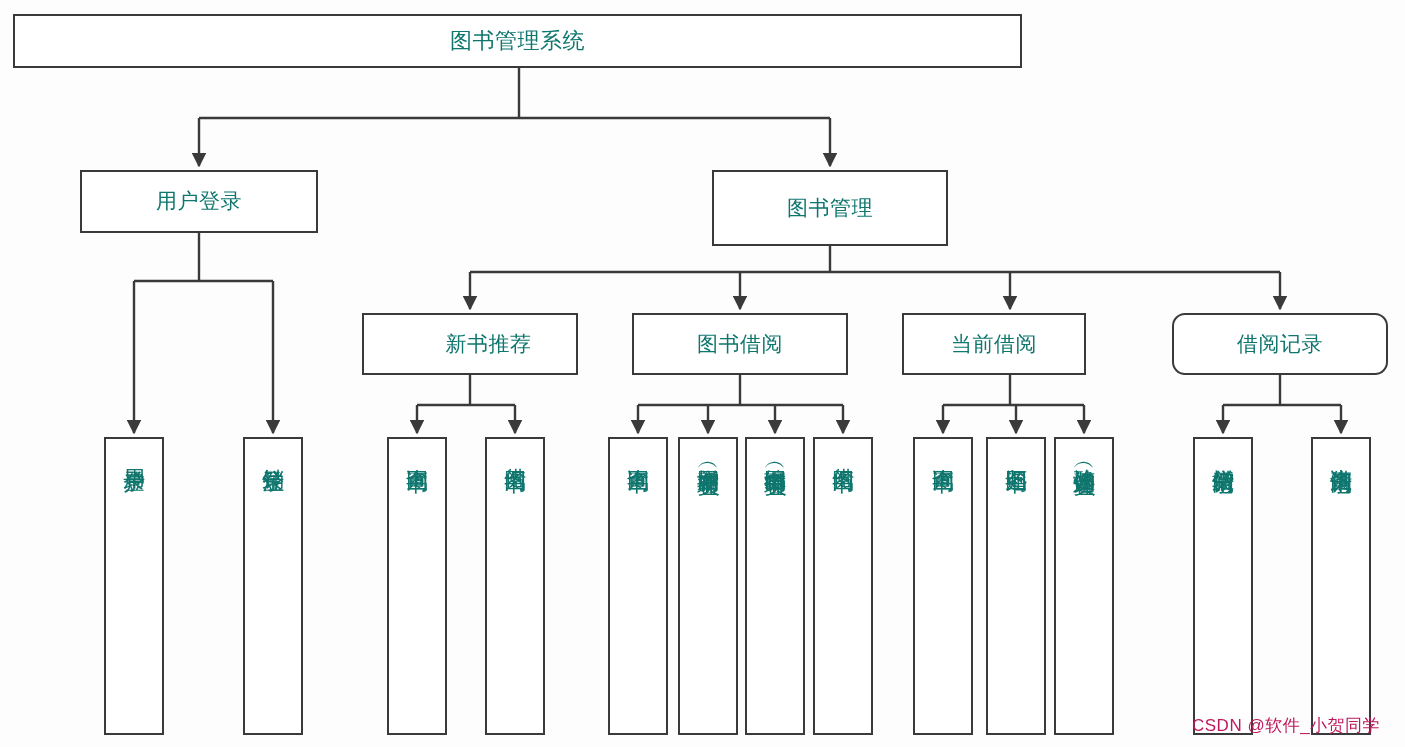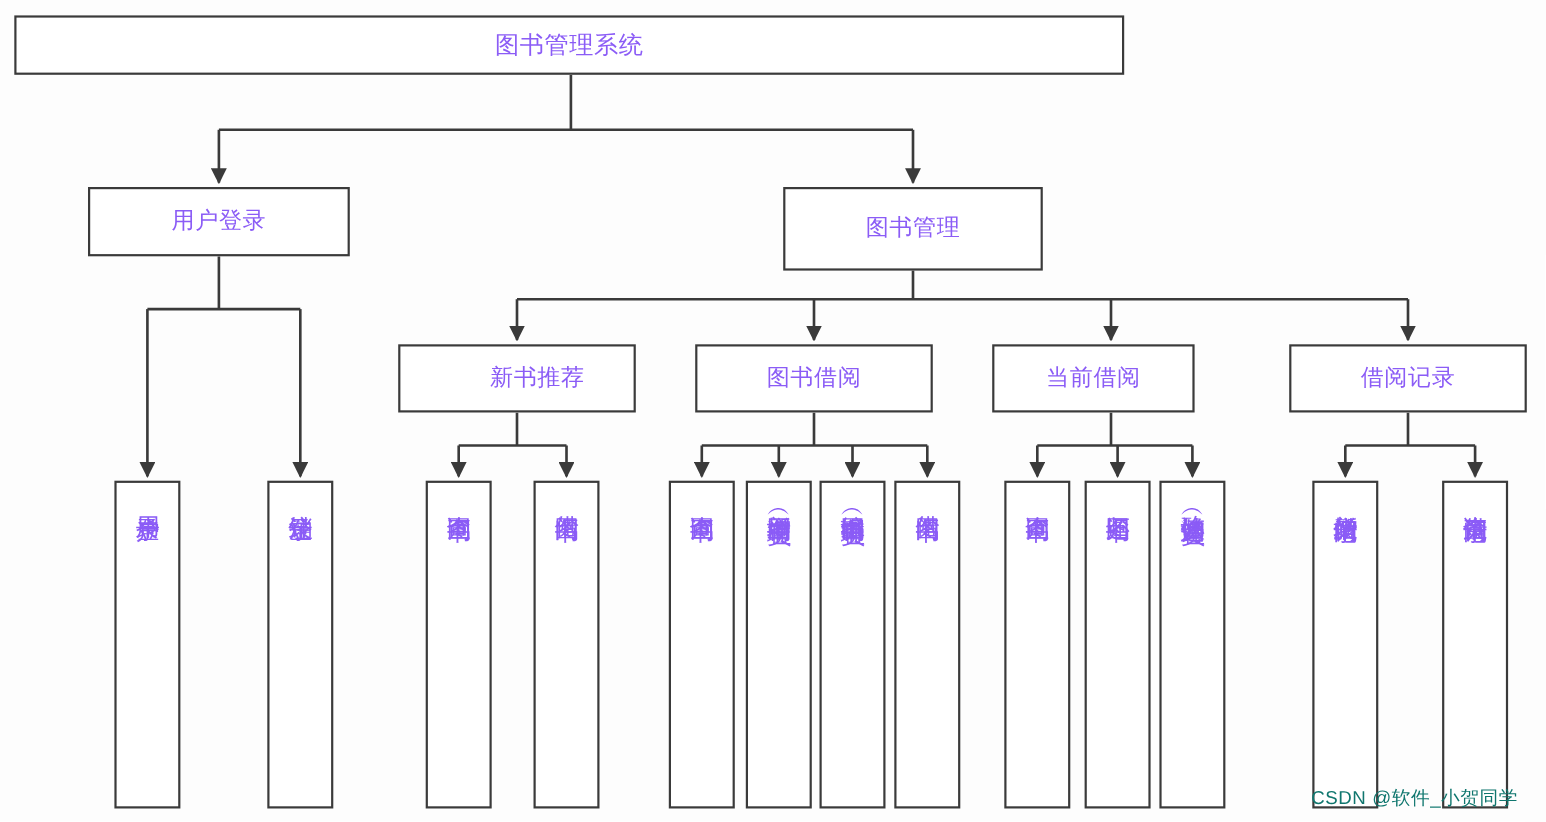--- a/index.html
+++ b/index.html
@@ -27,21 +27,21 @@
     pointer-events: none;
   }
   .node {
     position: absolute;
     box-sizing: border-box;
     background: #ffffff;
     border: 2px solid #3a3a3a;
     display: flex;
     align-items: center;
     justify-content: center;
-    color: #8b5cf6;
+    color: #0f766e;
     z-index: 2;
   }
   .node .label {
     text-align: center;
     line-height: 1.18;
     letter-spacing: 0.5px;
   }
   .node.horizontal .label {
     writing-mode: horizontal-tb;
     font-size: 21px;
@@ -57,21 +57,21 @@
     writing-mode: vertical-rl;
     text-orientation: upright;
     font-size: 22px;
     line-height: 1.12;
     letter-spacing: 1px;
     white-space: nowrap;
   }
   .watermark {
     position: absolute;
     font-size: 17px;
-    color: #0f766e;
+    color: #be185d;
     white-space: nowrap;
     z-index: 3;
     letter-spacing: 0.5px;
   }
 </style>
 </head>
 <body>
 
 <div id="canvas">
 
@@ -141,21 +141,21 @@
 
   <div class="node horizontal" style="left:362px; top:313px; width:216px; height:62px;padding-left:37px;">
     <span class="label">新书推荐</span>
   </div>
   <div class="node horizontal" style="left:632px; top:313px; width:216px; height:62px;">
     <span class="label">图书借阅</span>
   </div>
   <div class="node horizontal" style="left:902px; top:313px; width:184px; height:62px;">
     <span class="label">当前借阅</span>
   </div>
-  <div class="node horizontal" style="left:1172px; top:313px; width:216px; height:62px;">
+  <div class="node horizontal" style="left:1172px; top:313px; width:216px; height:62px;border-radius:13px;">
     <span class="label">借阅记录</span>
   </div>
 
   <div class="node vertical" style="left:104px; top:437px; width:60px; height:298px;">
     <span class="label">用户登录</span>
   </div>
   <div class="node vertical" style="left:243px; top:437px; width:60px; height:298px;">
     <span class="label">注销登录</span>
   </div>
   <div class="node vertical" style="left:387px; top:437px; width:60px; height:298px;">

